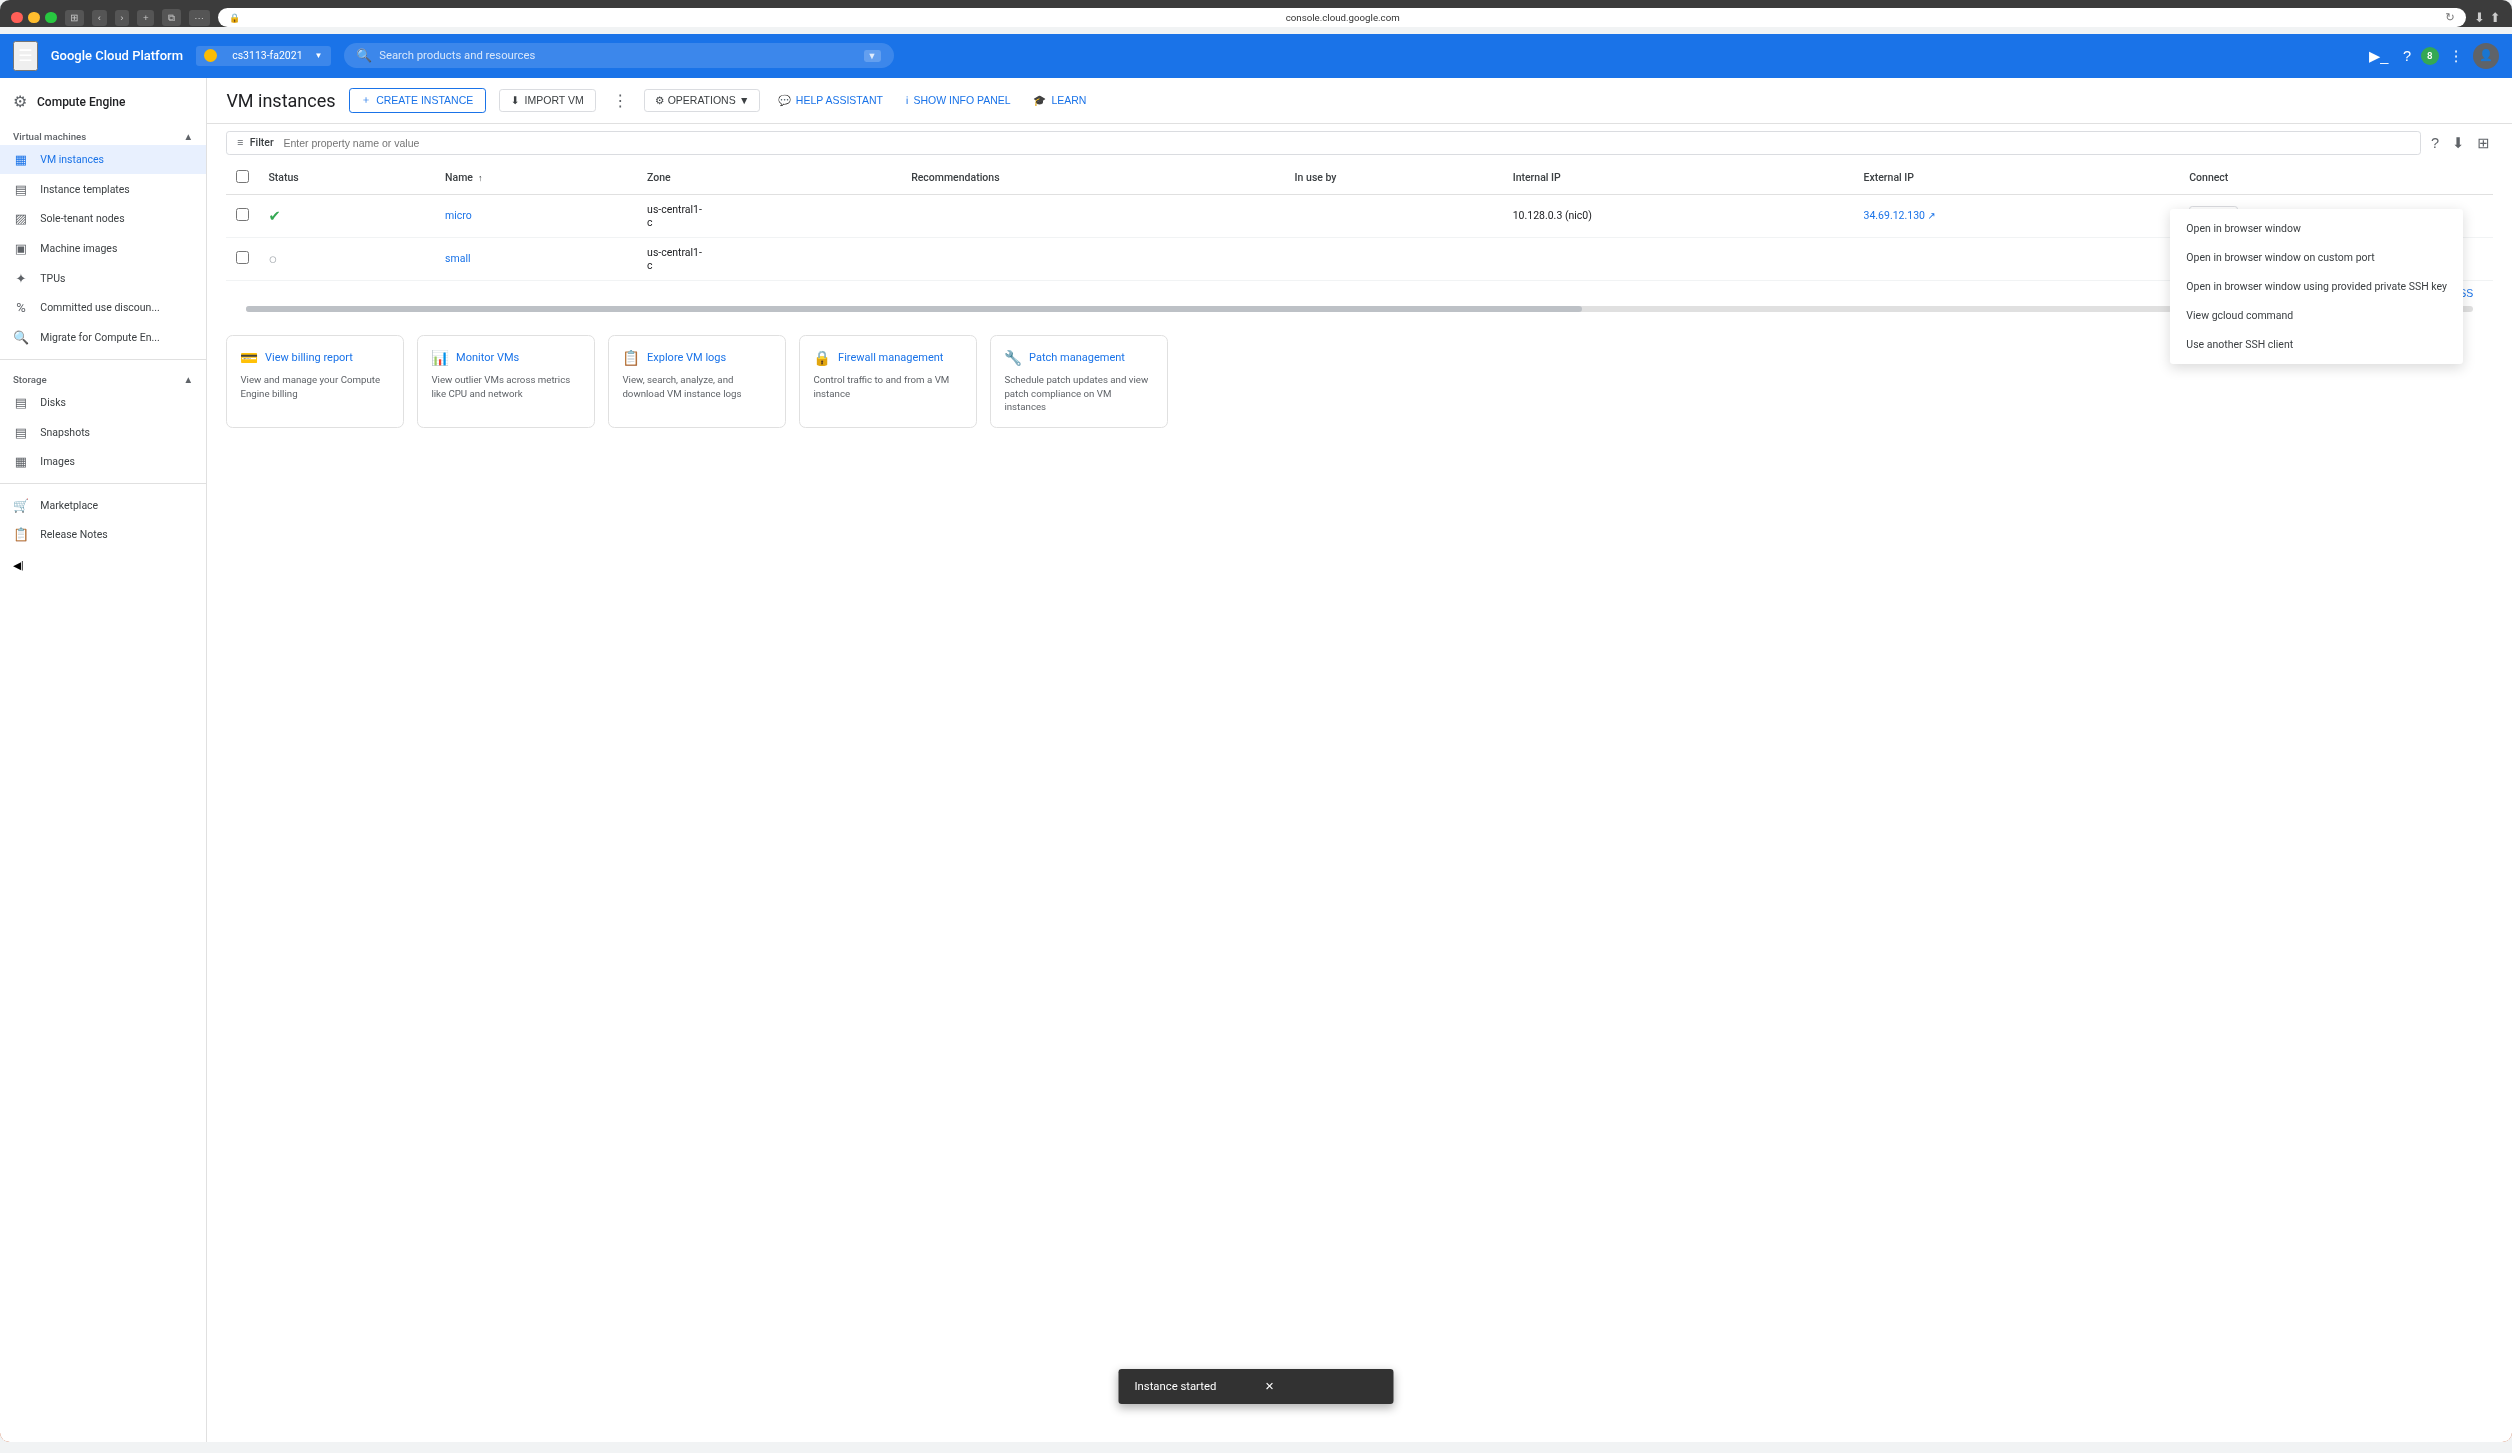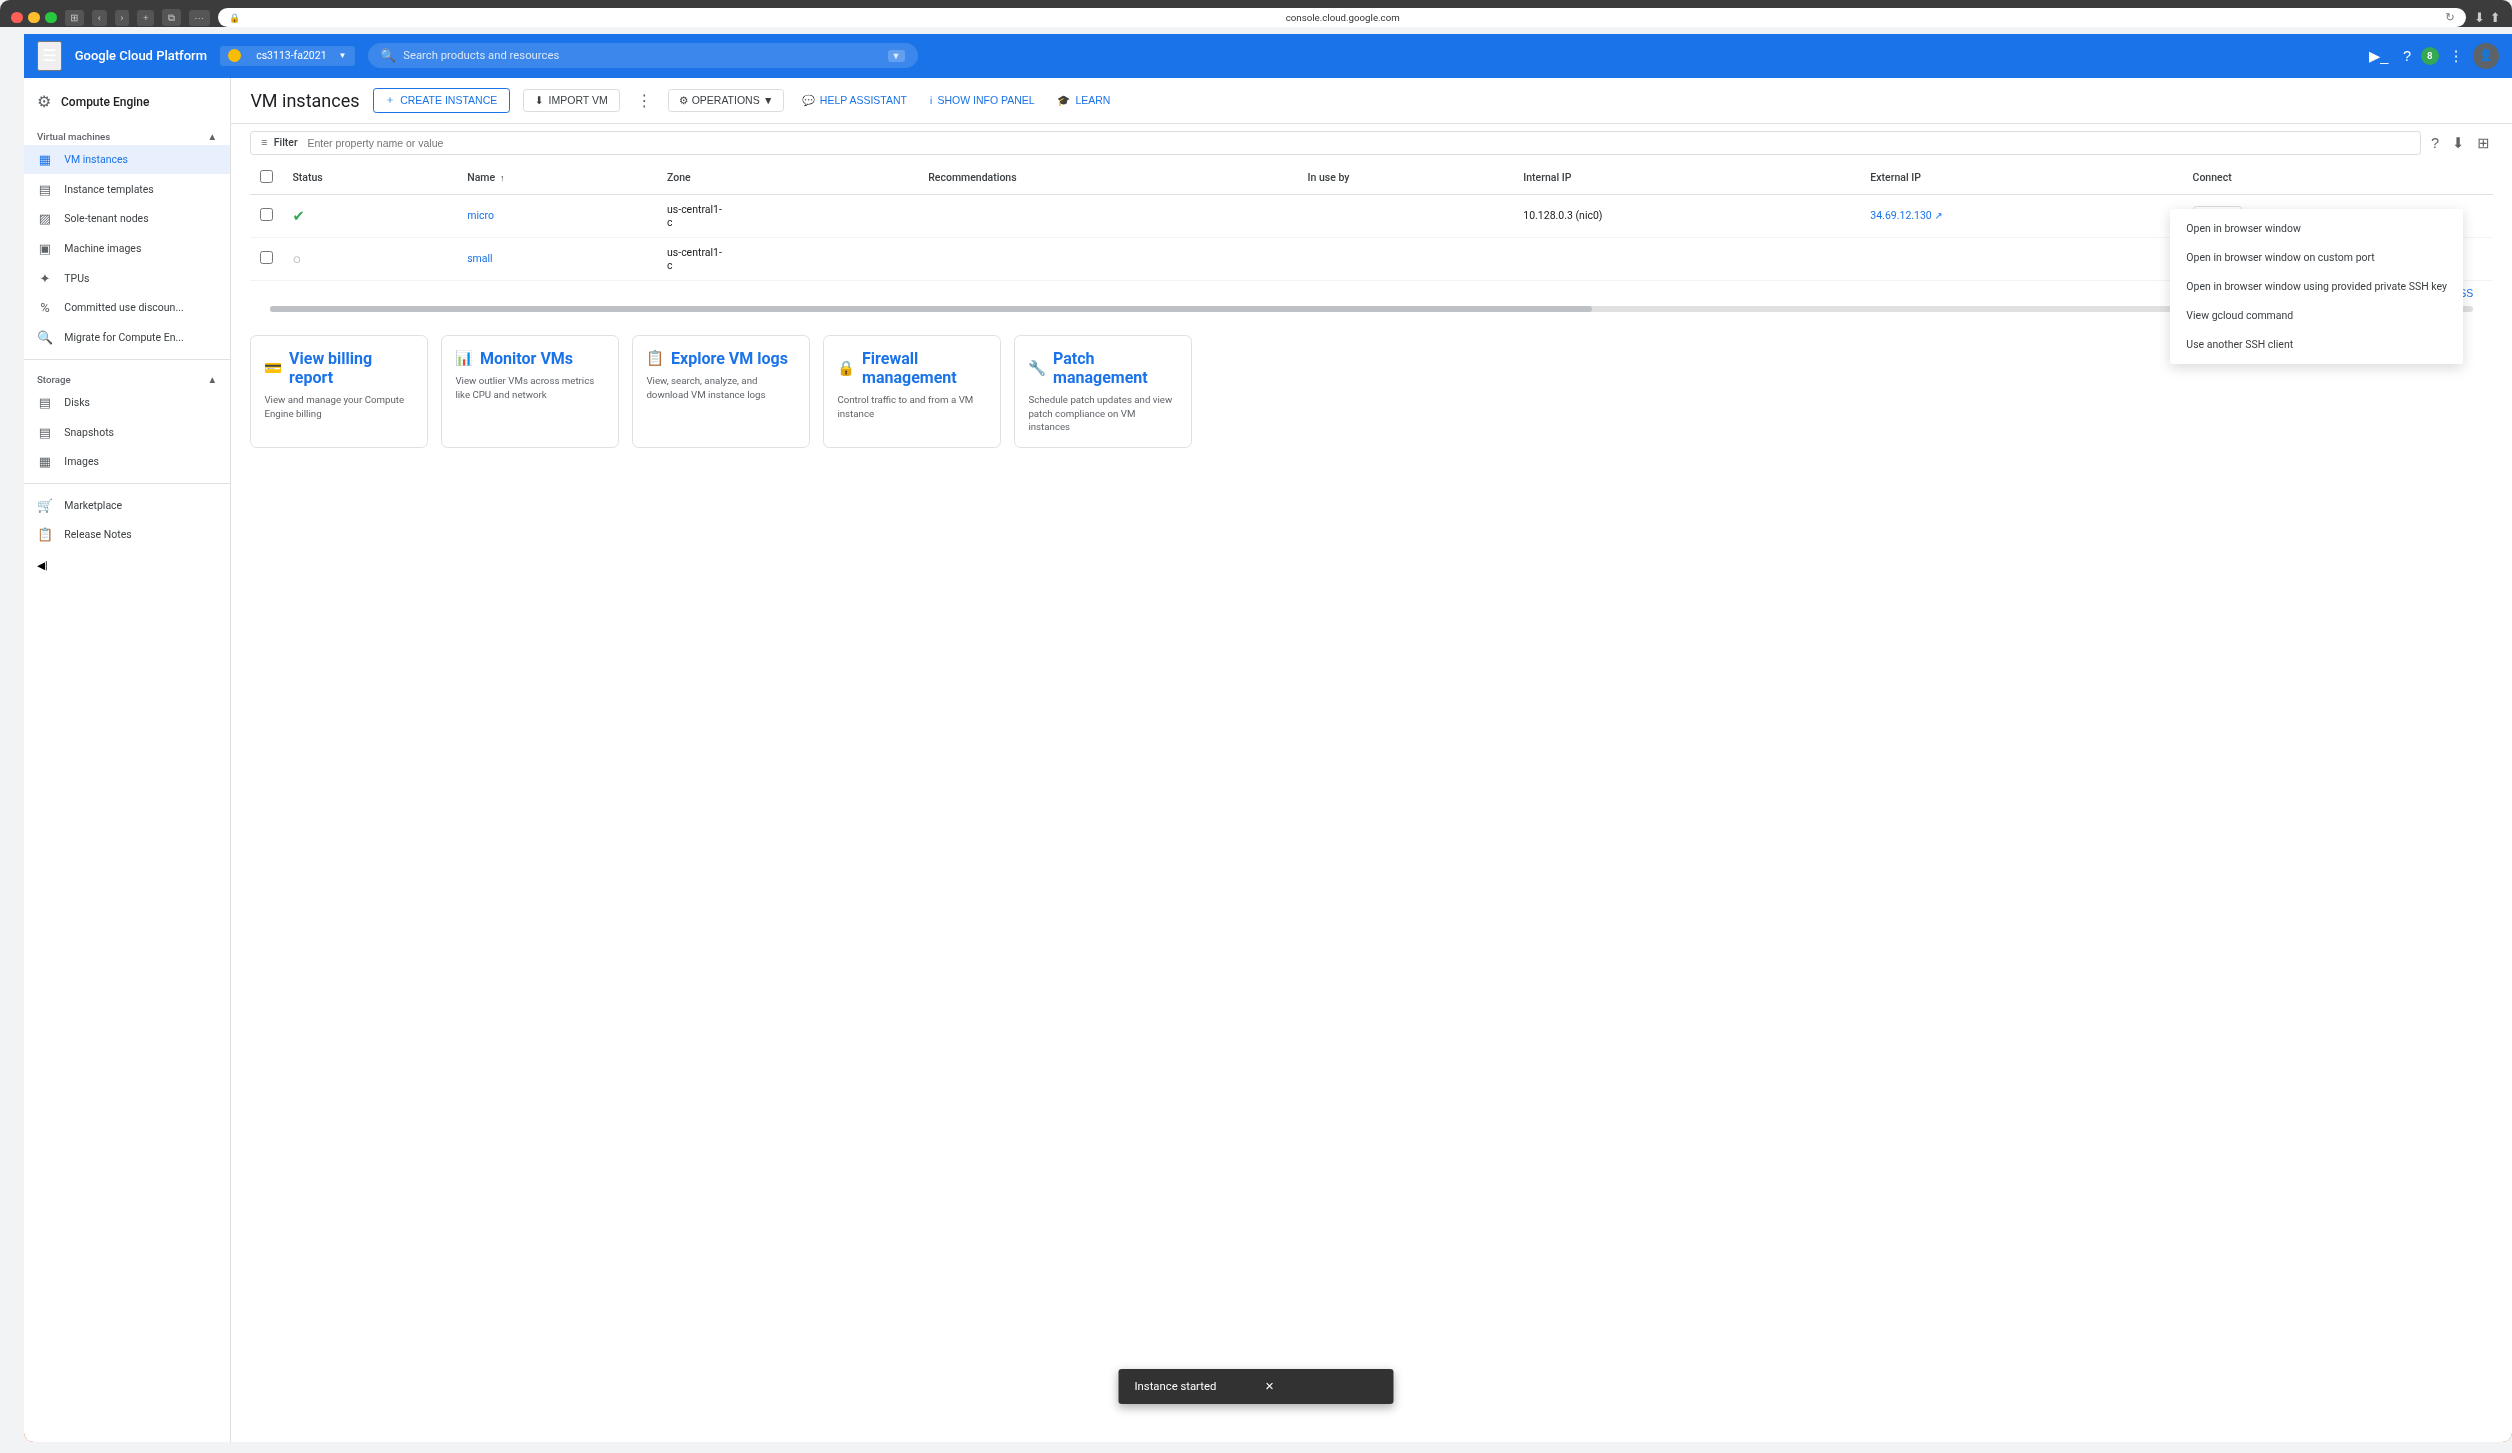--- a/index.html
+++ b/index.html
@@ -28,21 +28,20 @@
     .address-text { flex: 1; text-align: center; }
     .reload-btn { color: #777; font-size: 11.3px; cursor: pointer; }
     .browser-actions { display: flex; gap: 4.9px; }
     .browser-action-btn { color: #ccc; font-size: 13px; background: none; border: none; cursor: pointer; }
 
     
     .app-wrapper {
       background: #c2410c;
       border-radius: 0 0 9.7px 9.7px;
       overflow: hidden;
-      margin-left: 24px;
     }
 
     
     .top-navbar {
       background: #1a73e8;
       display: flex; align-items: center; height: 44px; padding: 0 13px;
       gap: 13px;
     }
     .hamburger { color: #fff; font-size: 16px; cursor: pointer; padding: 3.2px; }
     .brand-name { color: #fff; font-size: 13px; font-weight: 500; white-space: nowrap; }
@@ -193,21 +192,21 @@
     
     .related-actions { padding: 16px 19.4px; }
     .related-actions-title { font-size: 12px; color: #202124; font-weight: 500; margin-bottom: 13px; }
     .actions-grid { display: flex; gap: 13px; flex-wrap: wrap; }
     .action-card {
       border: 0.8px solid #e0e0e0; border-radius: 6.5px; padding: 13px;
       flex: 1; min-width: 129px; max-width: 178px; cursor: pointer;
     }
     .action-card-header { display: flex; align-items: center; gap: 6.5px; margin-bottom: 6.5px; }
     .action-icon { color: #5f6368; font-size: 14.6px; }
-    .action-title { font-size: 16px; font-weight: 700; color: #1a73e8; }
+    .action-title { font-size: 11px; font-weight: 400; color: #1a73e8; }
     .action-desc { font-size: 9.7px; color: #5f6368; line-height: 1.4; }
     .scrollbar-track {
       height: 6.5px; background: #e0e0e0; margin: 6.5px 19.4px; border-radius: 3.2px;
     }
     .scrollbar-thumb {
       height: 6.5px; background: #bdc1c6; border-radius: 3.2px; width: 60%;
     }
 
     
     .toast {

